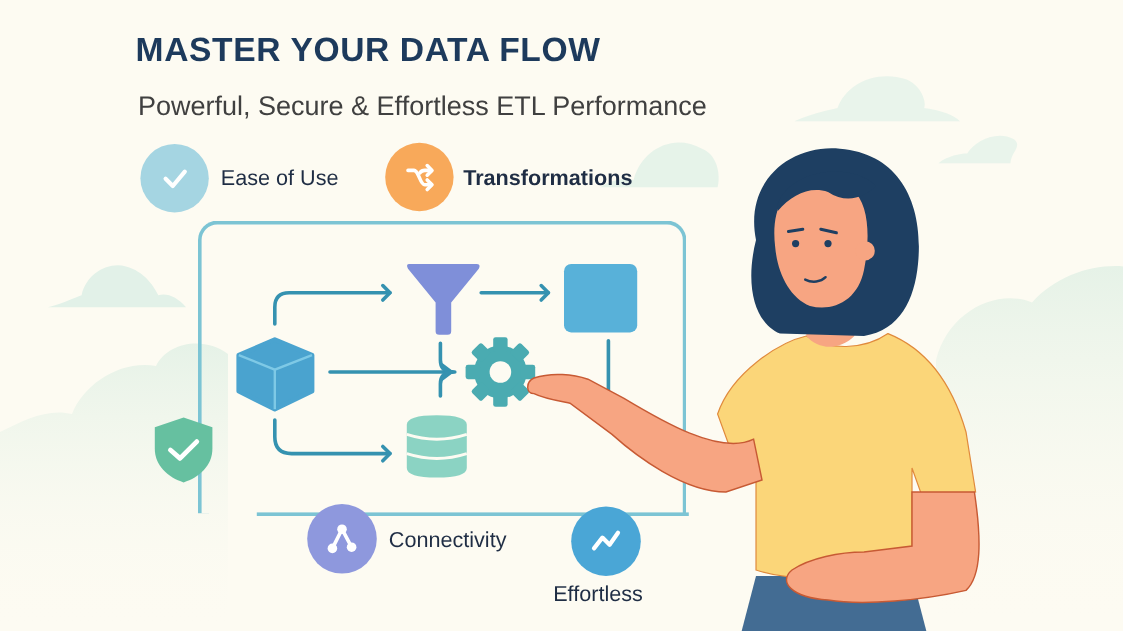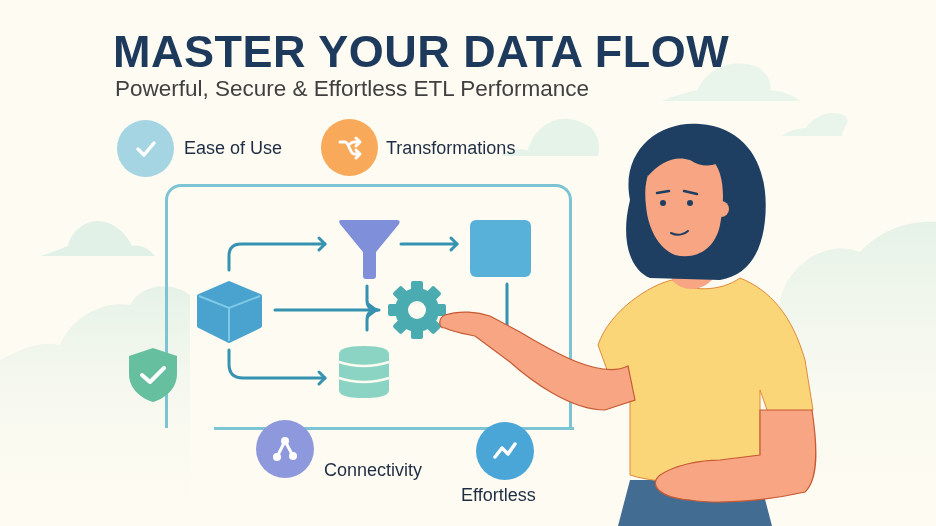--- a/index.html
+++ b/index.html
@@ -5,21 +5,21 @@
   html, body { margin: 0; padding: 0; }
   body {
     width: 936px; height: 526px; overflow: hidden; position: relative;
     background: #fdfbf2;
     font-family: "Liberation Sans", "DejaVu Sans", sans-serif;
   }
   .abs { position: absolute; }
   .bg-svg { position: absolute; left: 0; top: 0; }
   .title {
     position: absolute; left: 113px; top: 26px;
-    font-size: 45px; font-weight: 700; color: #1d3a5c; letter-spacing: 0.5px;
+    font-size: 28px; font-weight: 700; color: #1d3a5c; letter-spacing: 0.5px;
     white-space: nowrap;
   }
   .subtitle {
     position: absolute; left: 115px; top: 76px;
     font-size: 22.5px; color: #404040; white-space: nowrap;
   }
   .feature-label {
     position: absolute; font-size: 18px; color: #1f2d44; white-space: nowrap; text-align: center;
   }
   .circle-icon {
@@ -69,21 +69,21 @@
 <div class="feature-label" style="left:184px; top:138px;">Ease of Use</div>
 
 <div class="circle-icon" style="left:321px; top:119px; width:57px; height:57px; background:#f8a95a;">
   <svg width="30" height="30" viewBox="0 0 30 30">
     <path d="M5,9 L10,9 C14,9 15,21 19,21 L23,21" fill="none" stroke="#fff" stroke-width="3" stroke-linecap="round"></path>
     <path d="M15,11 C16,9.5 17,9 19,9 L23,9" fill="none" stroke="#fff" stroke-width="3" stroke-linecap="round"></path>
     <path d="M21,5 L25,9 L21,13" fill="none" stroke="#fff" stroke-width="3" stroke-linecap="round" stroke-linejoin="round"></path>
     <path d="M21,17 L25,21 L21,25" fill="none" stroke="#fff" stroke-width="3" stroke-linecap="round" stroke-linejoin="round"></path>
   </svg>
 </div>
-<div class="feature-label" style="left:386px; top:138px;">Transformations</div>
+<div class="feature-label" style="left:386px; top:138px;font-weight:bold;">Transformations</div>
 
 <div class="frame"></div>
 <div class="frame-bottom"></div>
 
 <svg class="abs" style="left:165px; top:184px;" width="410" height="246" viewBox="0 0 410 246">
   <g fill="none" stroke="#3592b0" stroke-width="3" stroke-linecap="round" stroke-linejoin="round">
 
     <path d="M64,86 L64,72 Q64,60 76,60 L160,60"></path>
     <path d="M154,54 L160,60 L154,66"></path>
 
@@ -144,21 +144,21 @@
 </div>
 
 <div class="circle-icon" style="left:256px; top:420px; width:58px; height:58px; background:#8e98dd;">
   <svg width="30" height="30" viewBox="0 0 30 30">
     <path d="M15,7 L7,23 M15,7 L23,22" stroke="#fff" stroke-width="3" fill="none"></path>
     <circle cx="15" cy="7" r="4" fill="#fff"></circle>
     <circle cx="7" cy="23" r="4" fill="#fff"></circle>
     <circle cx="23" cy="22" r="4" fill="#fff"></circle>
   </svg>
 </div>
-<div class="feature-label" style="left:324px; top:440px;margin-top:20px;">Connectivity</div>
+<div class="feature-label" style="left:324px; top:440px;">Connectivity</div>
 
 <div class="circle-icon" style="left:476px; top:422px; width:58px; height:58px; background:#4aa6d6;">
   <svg width="30" height="30" viewBox="0 0 30 30">
     <path d="M5,21 L12,12 L18,18 L25,8" fill="none" stroke="#fff" stroke-width="3.5" stroke-linecap="round" stroke-linejoin="round"></path>
   </svg>
 </div>
 <div class="feature-label" style="left:461px; top:485px;">Effortless</div>
 
 <svg class="abs" style="left:420px; top:110px;" width="420" height="416" viewBox="0 0 420 416">
 

